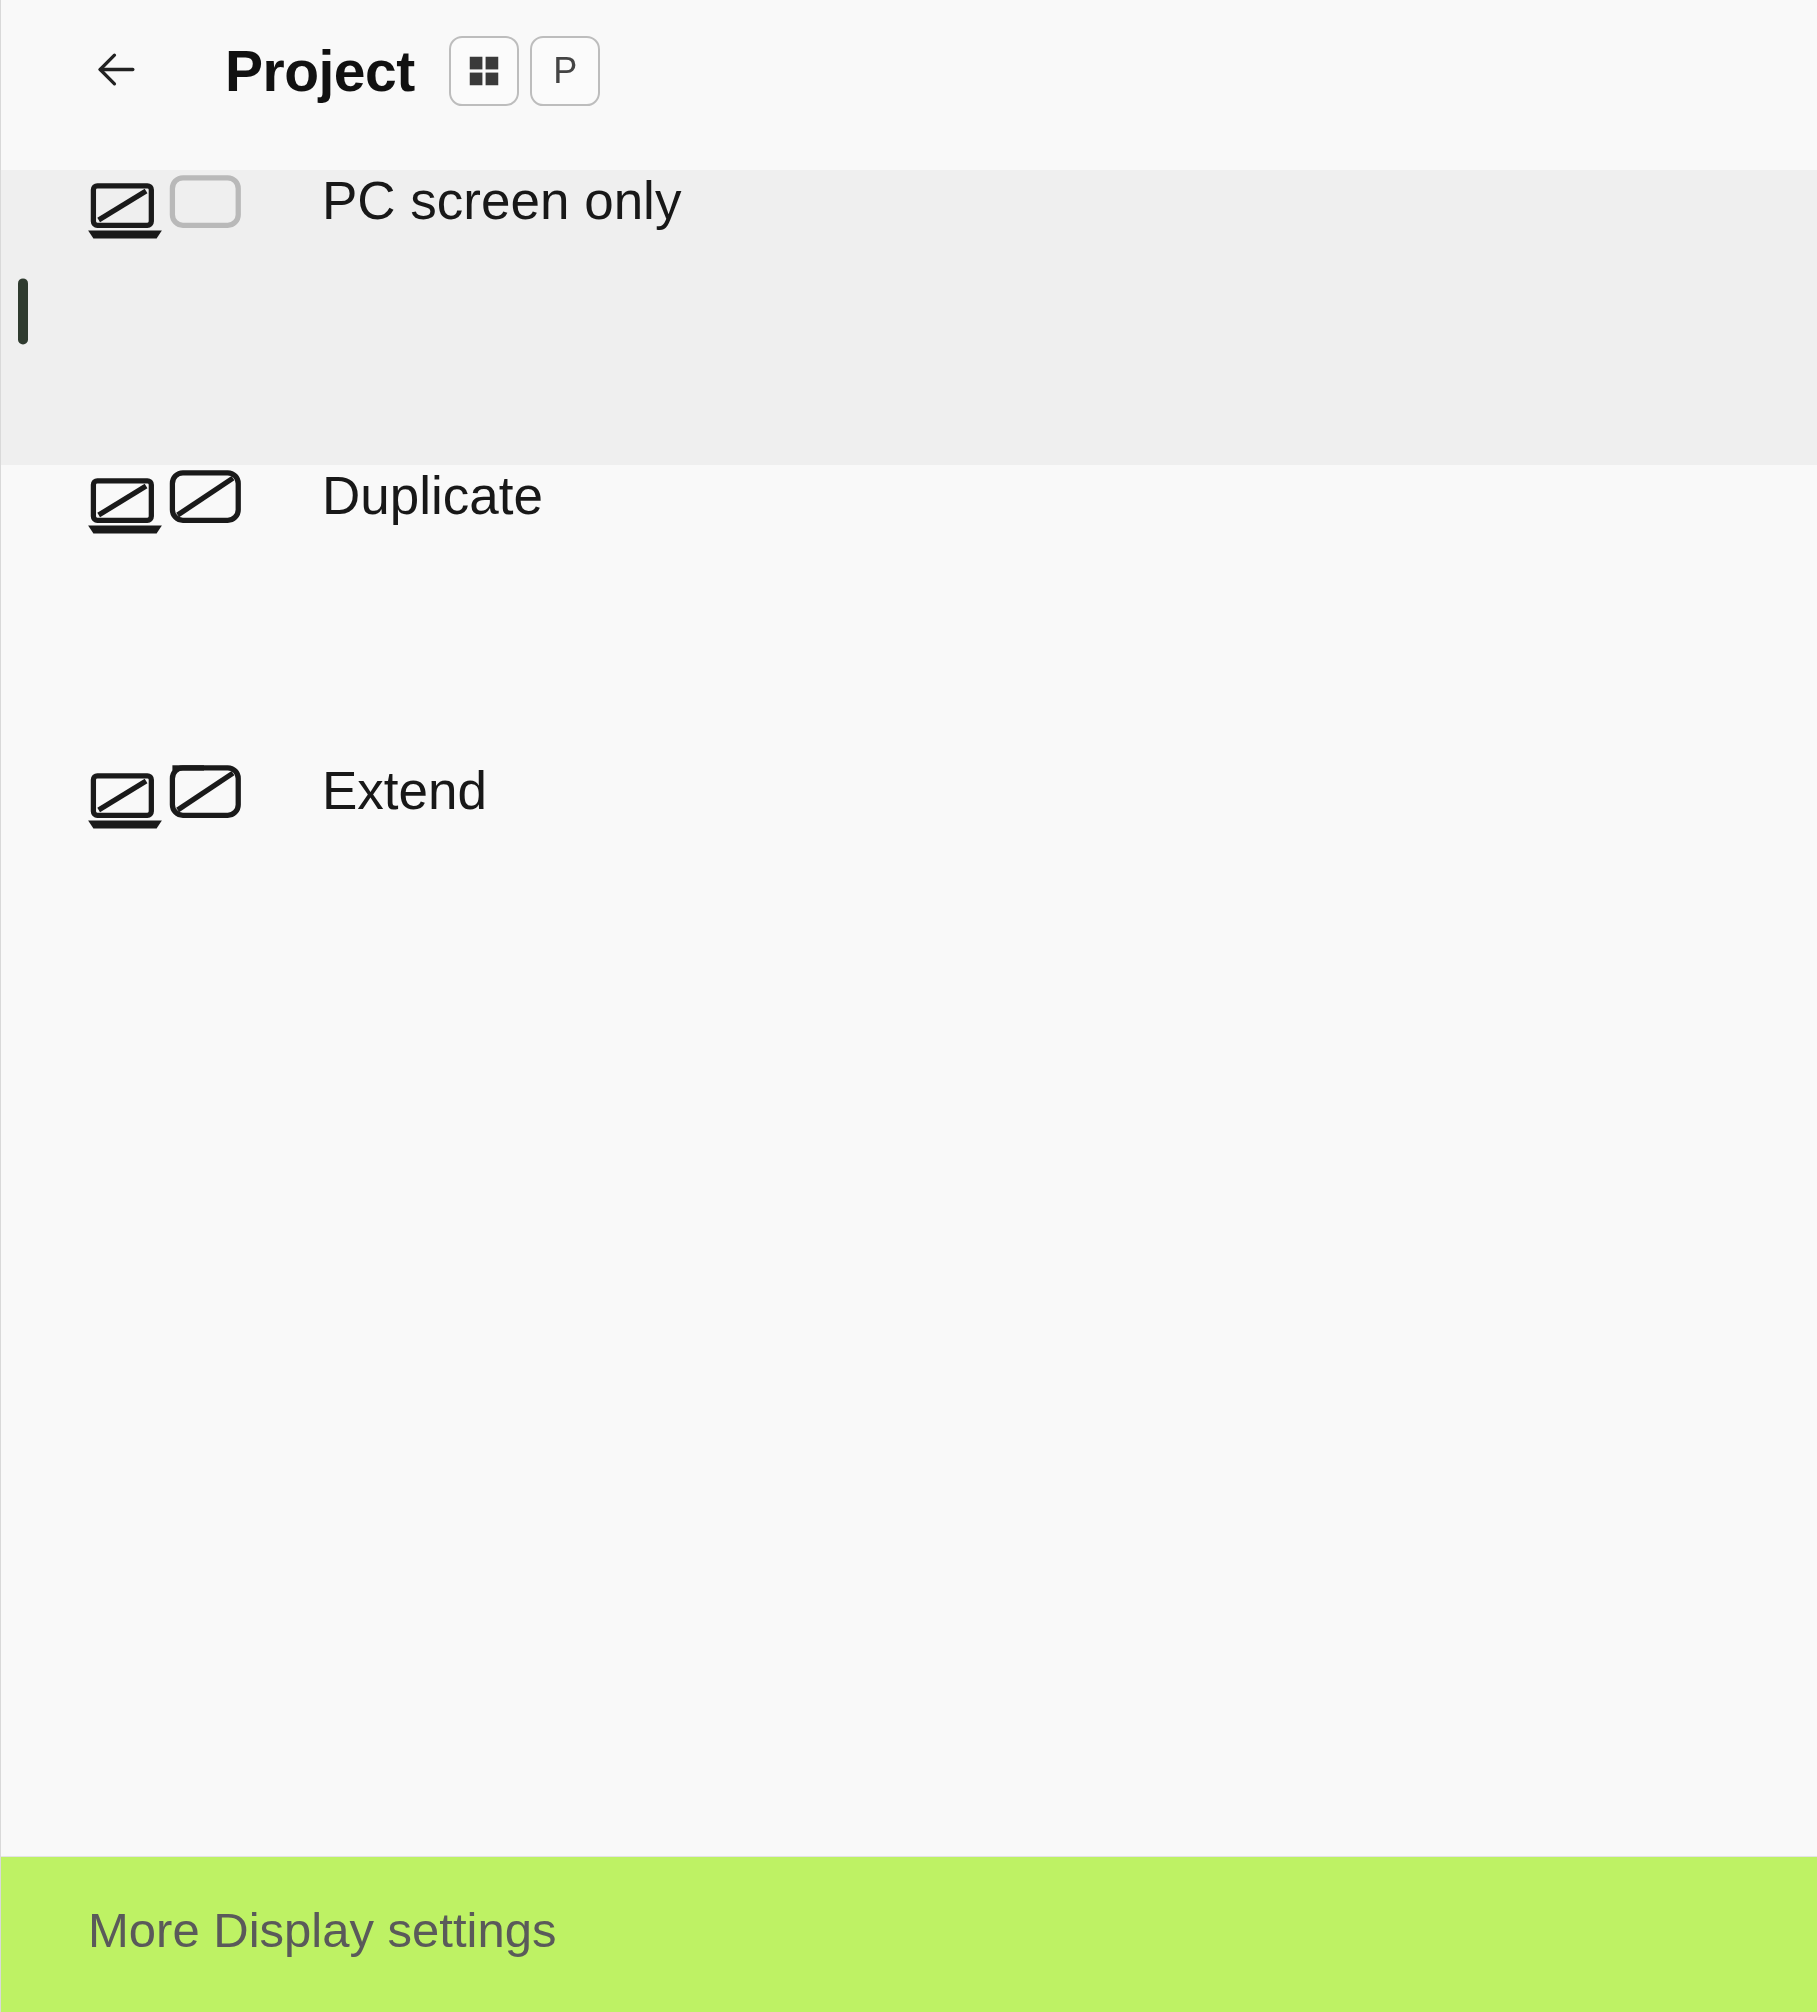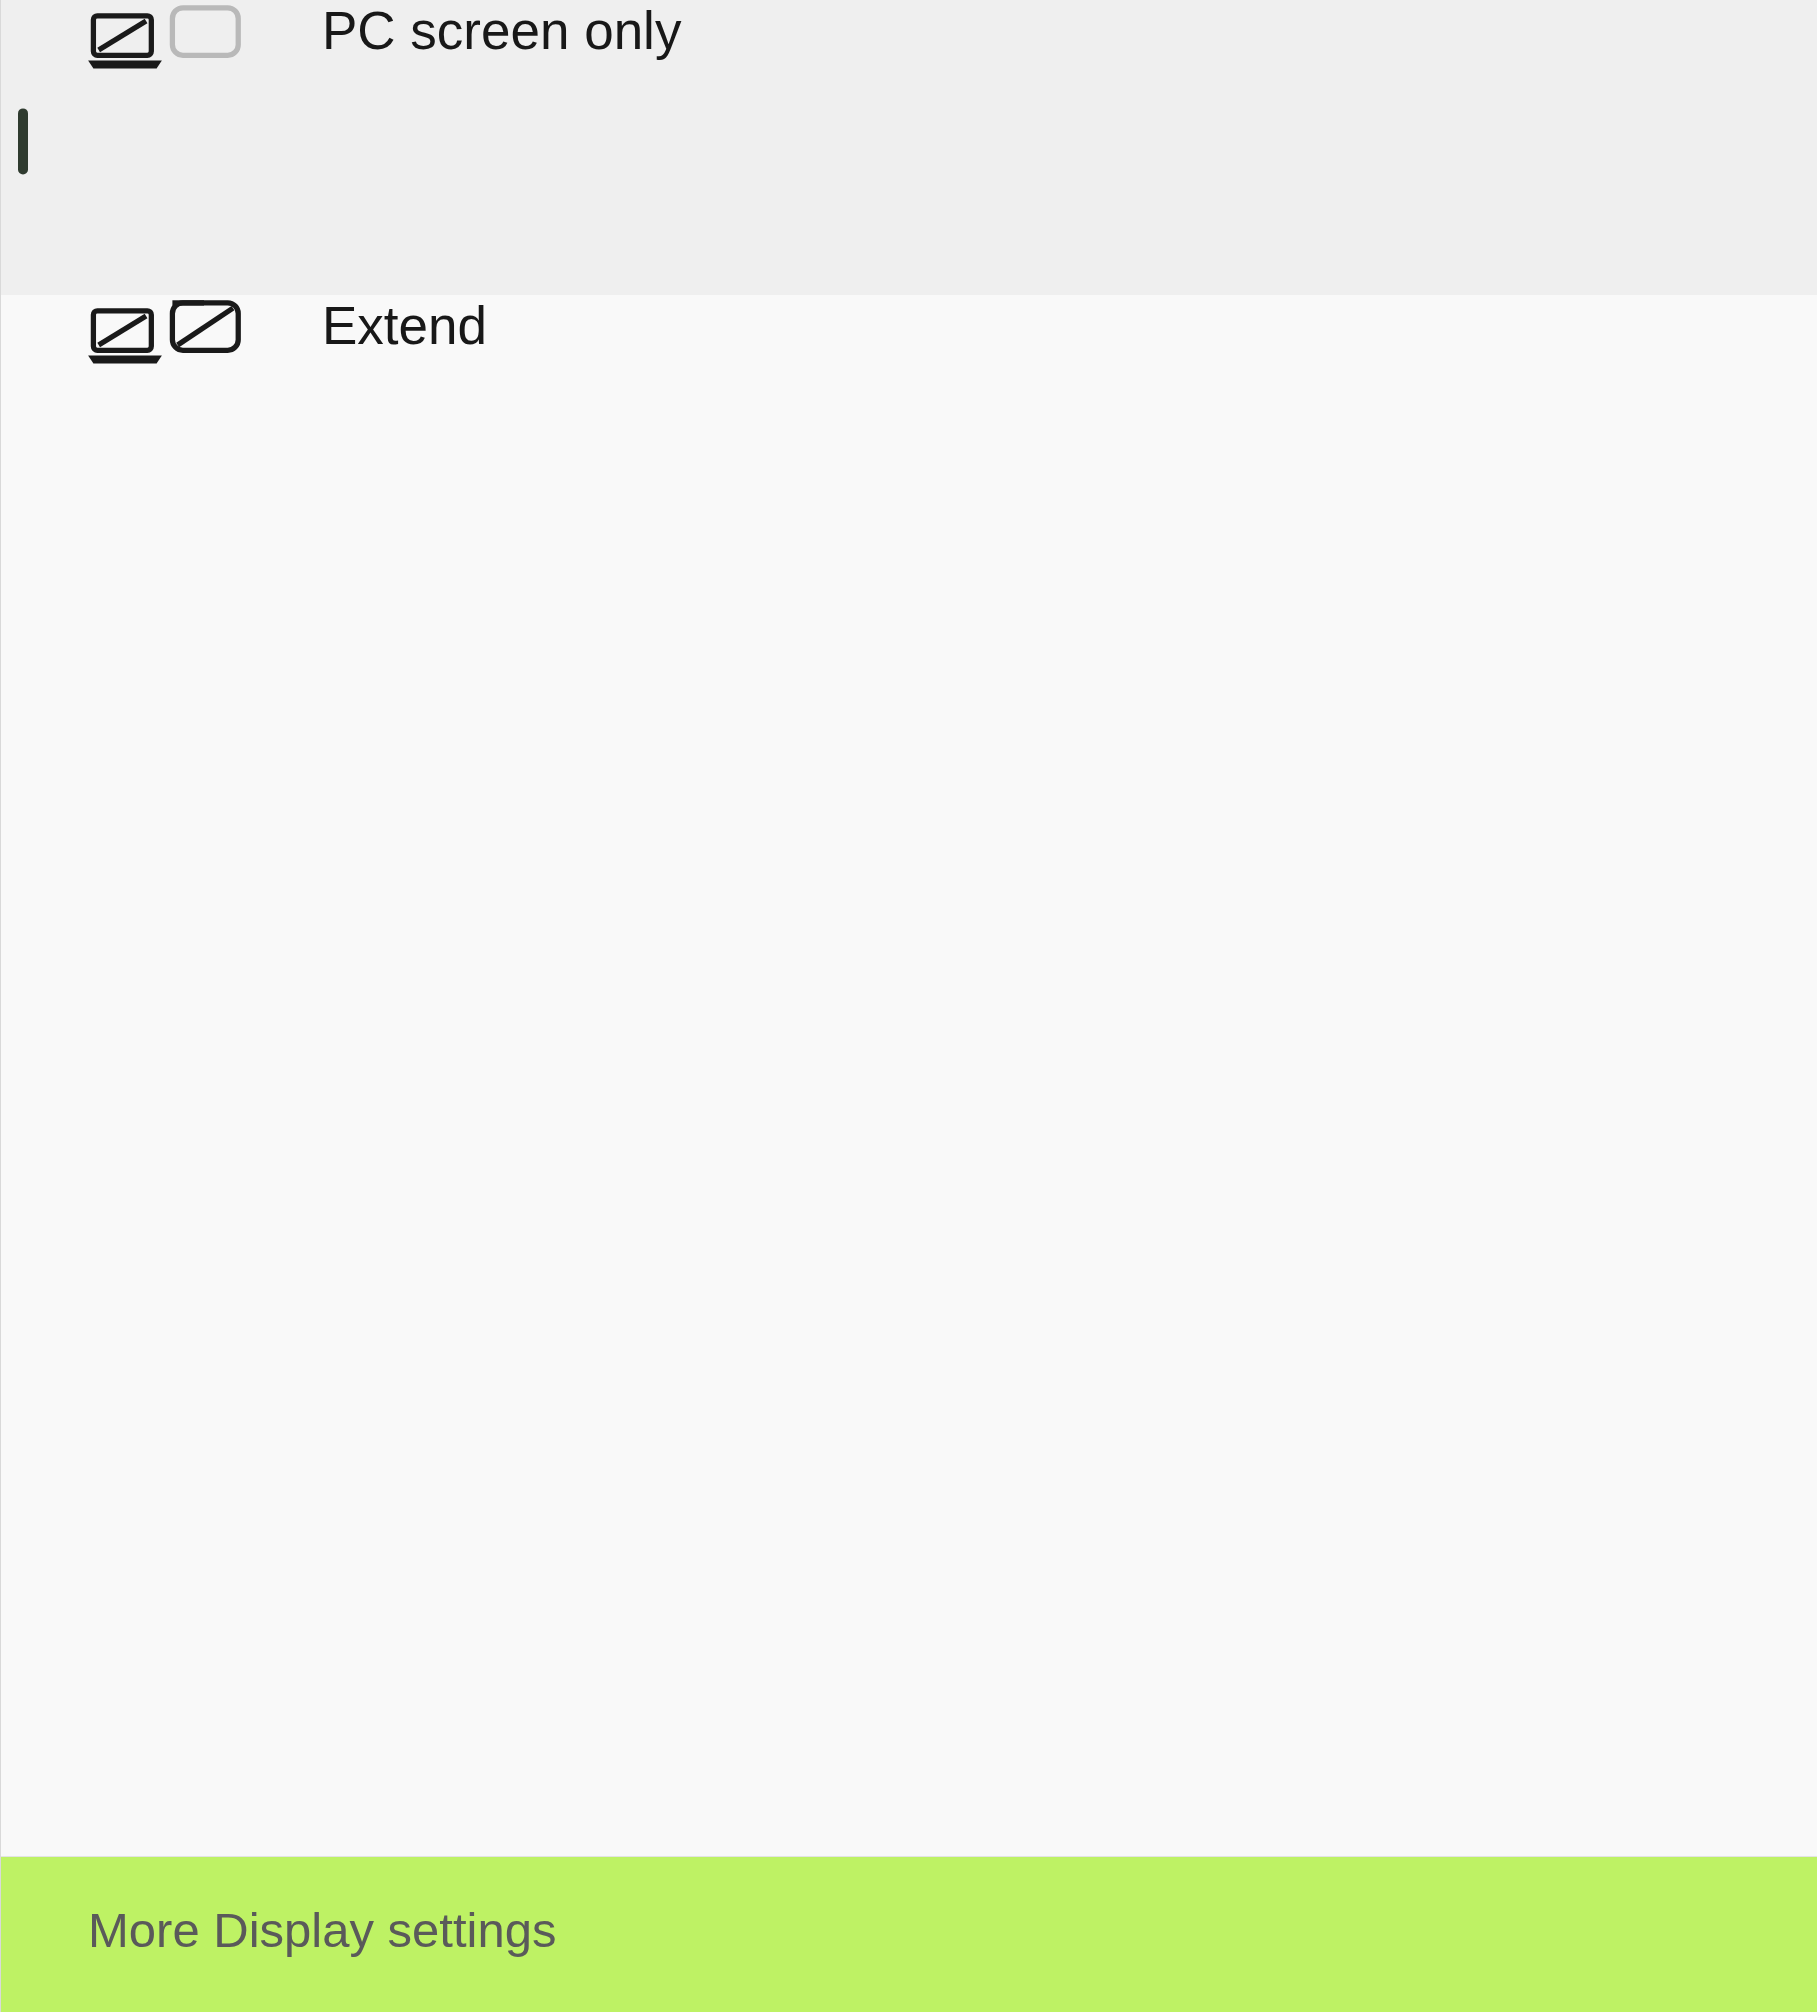--- a/index.html
+++ b/index.html
@@ -112,37 +112,71 @@
     color: #5a5a5a;
     text-decoration: none;
     cursor: pointer;
   }
 </style>
 </head>
 <body>
 
 <div class="panel">
 
+  <div class="header">
+    <div class="back-btn">
+      <span>
+        <svg viewBox="0 0 24 24" fill="none" stroke="#222" stroke-width="1.6" stroke-linecap="round" stroke-linejoin="round">
+          <line x1="20" y1="12" x2="4" y2="12"></line>
+          <polyline points="11 5 4 12 11 19"></polyline>
+        </svg>
+      </span>
+    </div>
+    <div class="title">Project</div>
+    <div class="key-hint">
+      <div class="key">
+        <svg viewBox="0 0 24 24">
+          <rect x="3" y="3" width="8" height="8" fill="#3a3a3a"></rect>
+          <rect x="13" y="3" width="8" height="8" fill="#3a3a3a"></rect>
+          <rect x="3" y="13" width="8" height="8" fill="#3a3a3a"></rect>
+          <rect x="13" y="13" width="8" height="8" fill="#3a3a3a"></rect>
+        </svg>
+      </div>
+      <div class="key">P</div>
+    </div>
+  </div>
 
   <div class="options">
 
     <div class="option selected">
       <span class="iconbox">
         <svg viewBox="0 0 120 60" width="161" height="79">
 
           <rect x="6" y="12" width="44" height="30" rx="3" fill="none" stroke="#1a1a1a" stroke-width="4"></rect>
           <path d="M2 46 L58 46 L54 52 L6 52 Z" fill="#1a1a1a"></path>
           <path d="M10 38 L46 16" stroke="#1a1a1a" stroke-width="4"></path>
 
           <rect x="66" y="6" width="50" height="36" rx="8" fill="none" stroke="#b9b9b9" stroke-width="4"></rect>
         </svg>
       </span>
       <span class="label">PC screen only</span>
     </div>
 
+    <div class="option">
+      <span class="iconbox">
+        <svg viewBox="0 0 120 60" width="161" height="79">
+          <rect x="6" y="12" width="44" height="30" rx="3" fill="none" stroke="#1a1a1a" stroke-width="4"></rect>
+          <path d="M2 46 L58 46 L54 52 L6 52 Z" fill="#1a1a1a"></path>
+          <path d="M10 38 L46 16" stroke="#1a1a1a" stroke-width="4"></path>
+          <rect x="66" y="6" width="50" height="36" rx="8" fill="none" stroke="#1a1a1a" stroke-width="4"></rect>
+          <path d="M70 38 L112 10" stroke="#1a1a1a" stroke-width="4"></path>
+        </svg>
+      </span>
+      <span class="label">Duplicate</span>
+    </div>
 
     <div class="option">
       <span class="iconbox">
         <svg viewBox="0 0 120 60" width="161" height="79">
           <rect x="6" y="12" width="44" height="30" rx="3" fill="none" stroke="#1a1a1a" stroke-width="4"></rect>
           <path d="M2 46 L58 46 L54 52 L6 52 Z" fill="#1a1a1a"></path>
           <path d="M10 38 L46 16" stroke="#1a1a1a" stroke-width="4"></path>
           <rect x="66" y="6" width="50" height="36" rx="8" fill="none" stroke="#1a1a1a" stroke-width="4"></rect>
           <path d="M112 10 L70 38" stroke="#1a1a1a" stroke-width="4"></path>
 

